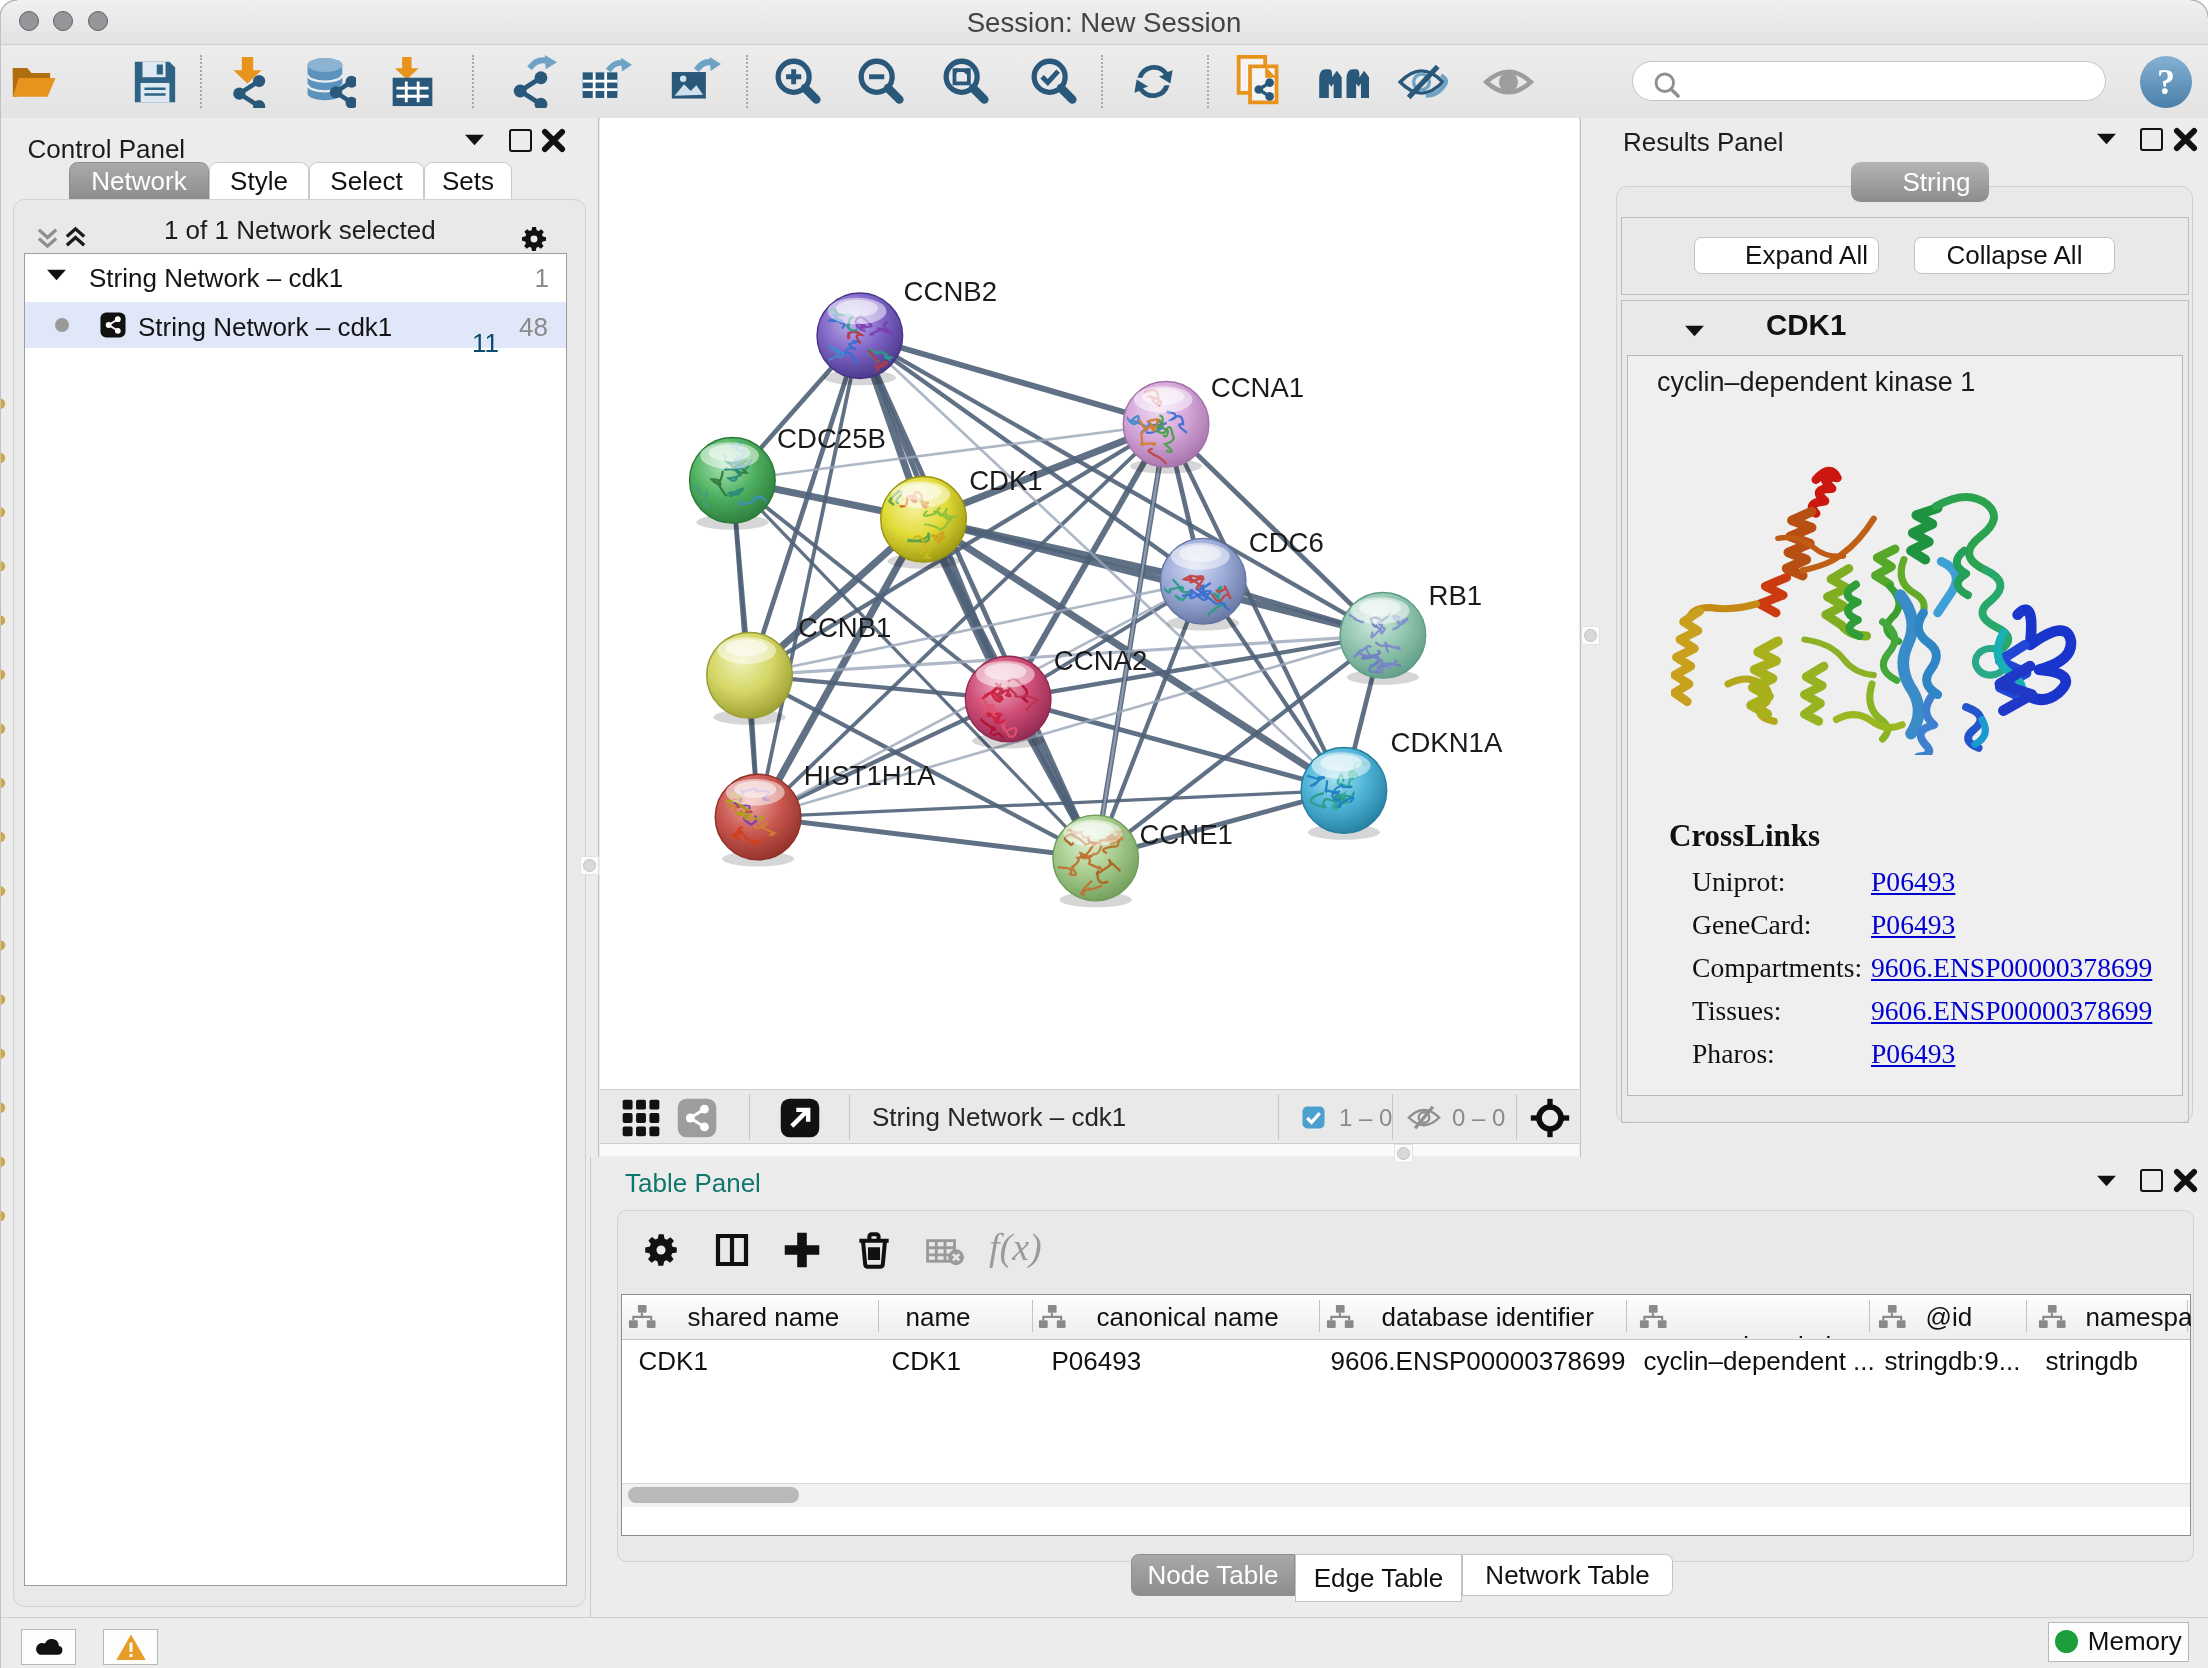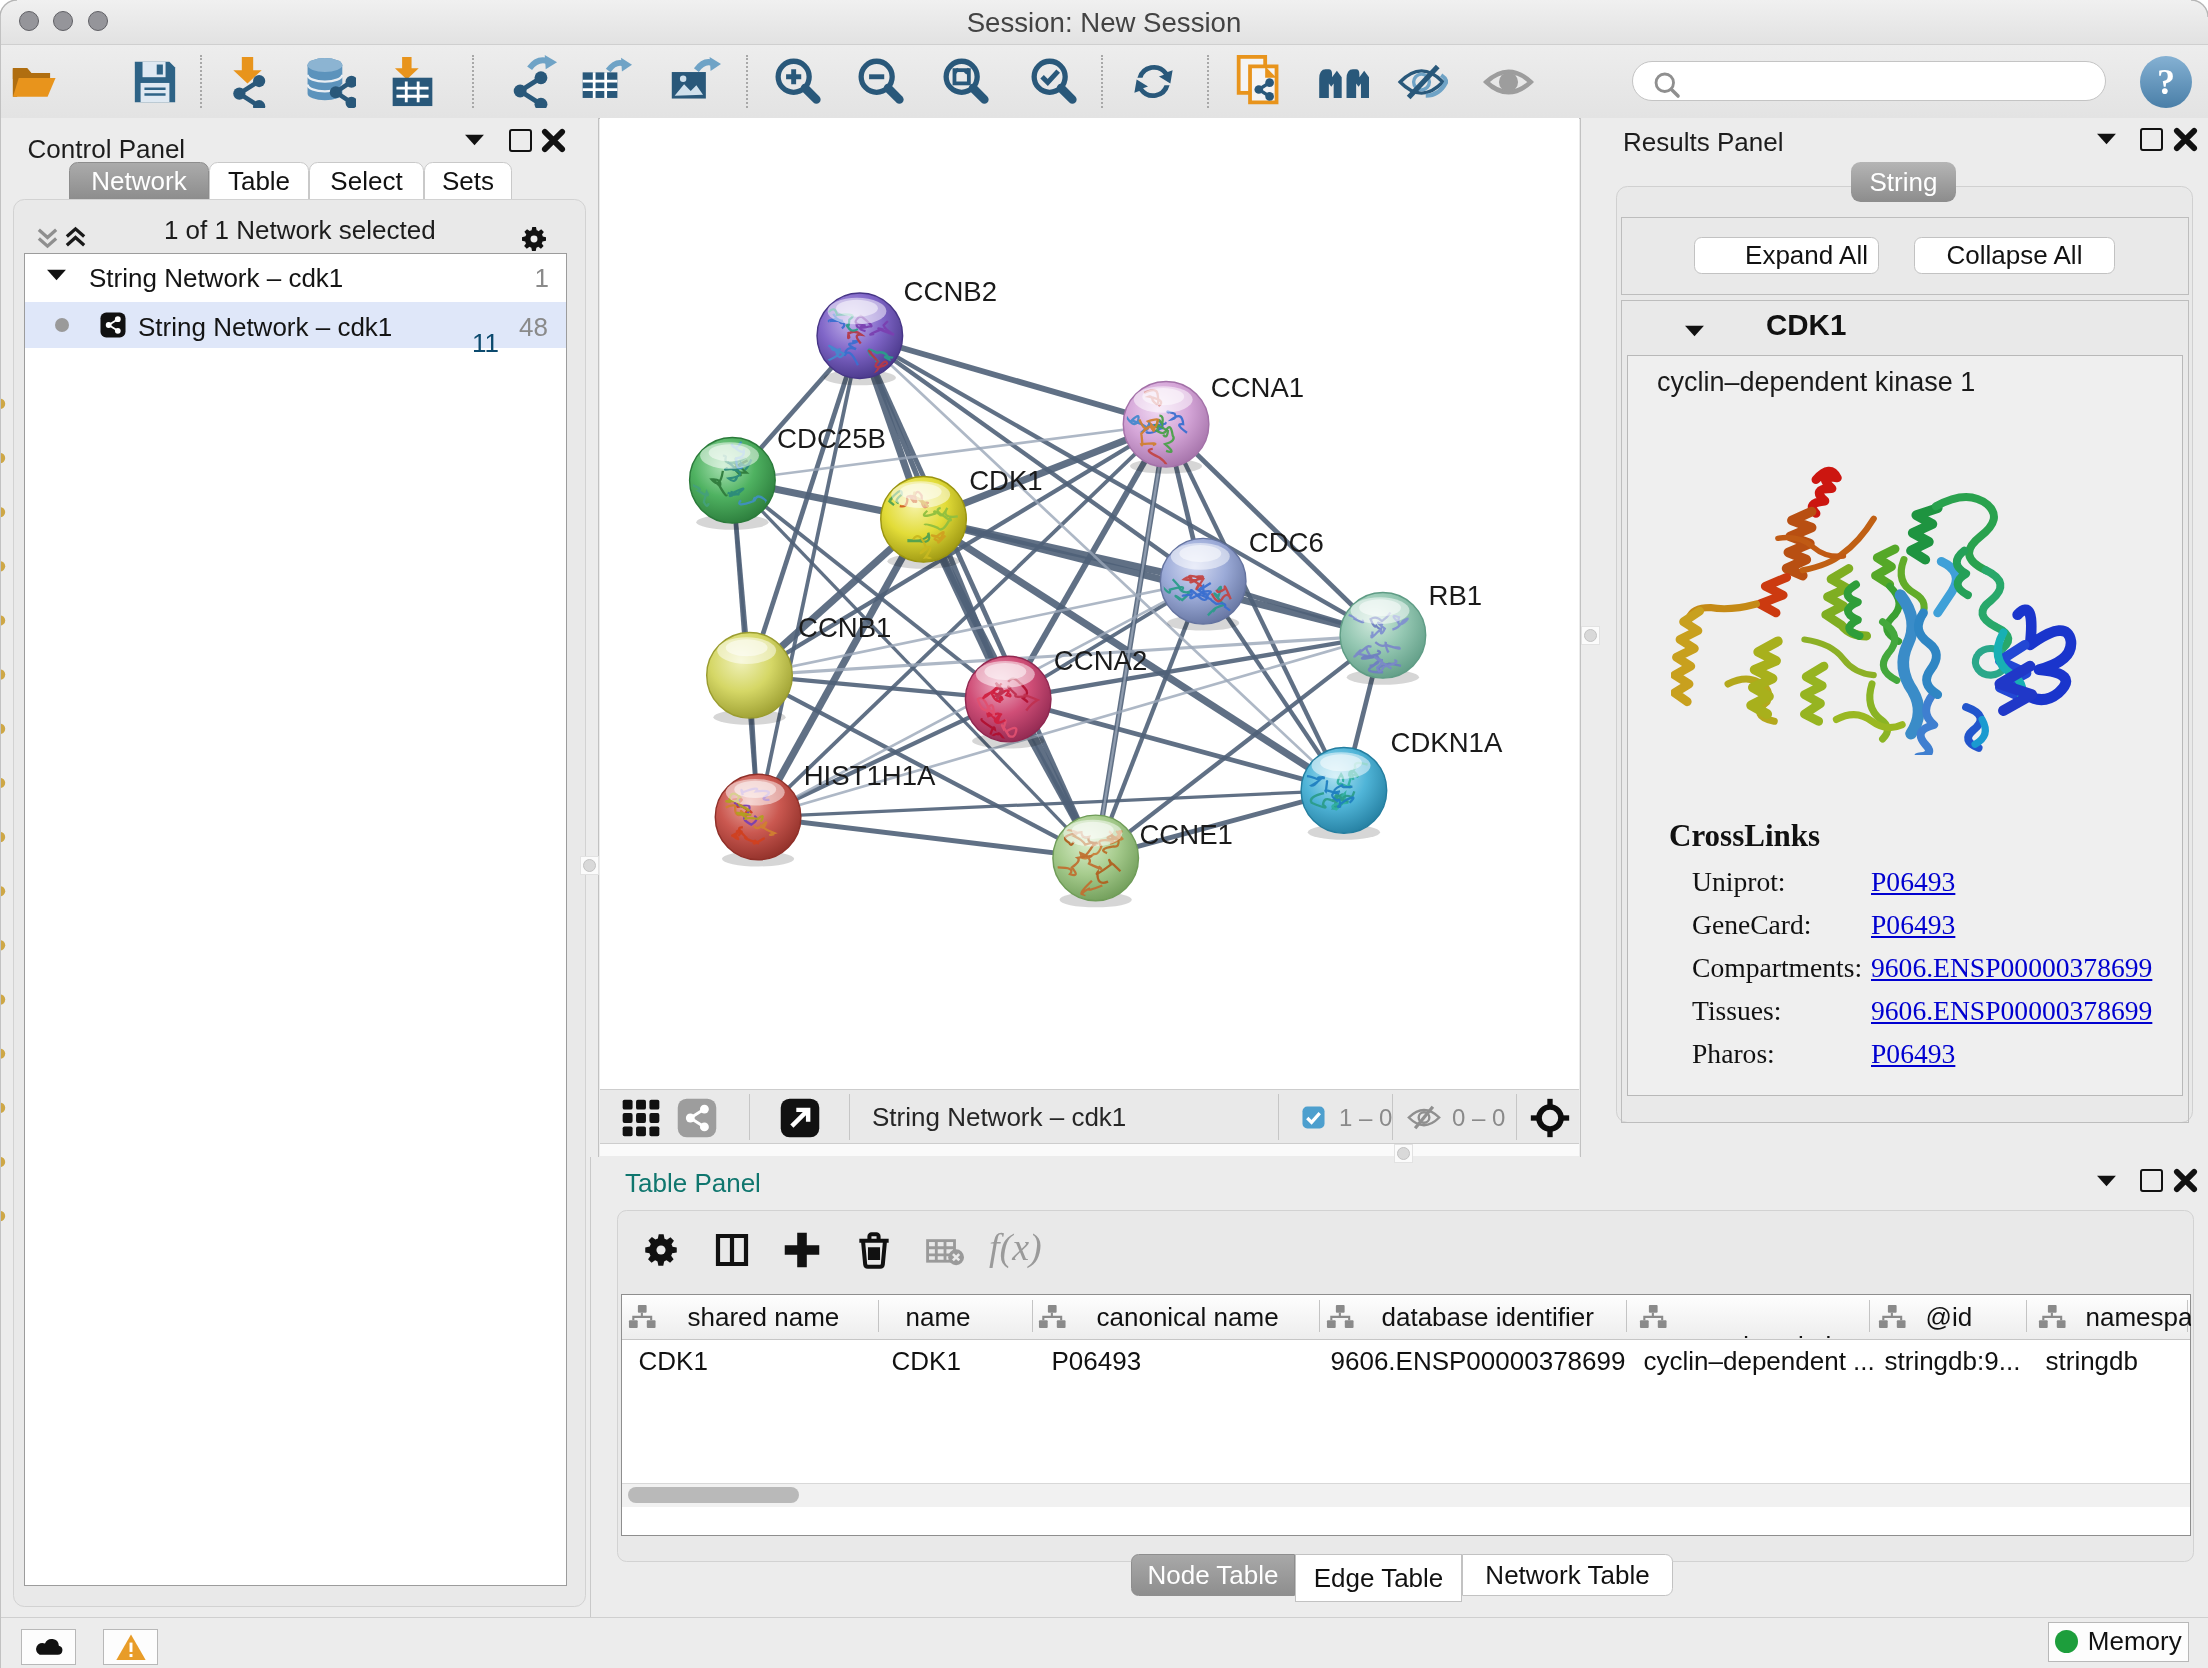--- a/index.html
+++ b/index.html
@@ -237,21 +237,21 @@
     <svg style="position:absolute;left:1653px;top:26px;" width="28.5" height="28.5" viewBox="0 0 15 15">
 <circle cx="6.2" cy="6.2" r="4.6" fill="none" stroke="#8f8f8f" stroke-width="1.5"></circle>
 <path d="M9.6 9.6 l3.6 3.6" stroke="#8f8f8f" stroke-width="1.8" stroke-linecap="round"></path>
 </svg>
 <div style="position:absolute;left:2140px;top:10.5px;width:52px;height:52px;border-radius:50%;background:linear-gradient(#85b1d3,#4a7fa8);display:flex;align-items:center;justify-content:center;color:#fff;font-size:36px;font-weight:bold;font-family:'Liberation Serif',serif;">?</div>
 </div>
 
 <div id="cp" class="abs">
   <div id="cp-title">Control Panel</div>
   <div class="tab tabsel" style="left:69px;width:140px;">Network</div>
-  <div class="tab" style="left:209px;width:100px;">Table</div>
+  <div class="tab" style="left:209px;width:100px;">Style</div>
   <div class="tab" style="left:309px;width:115px;">Select</div>
   <div class="tab" style="left:424px;width:88px;">Sets</div>
   <svg style="position:absolute;left:463px;top:13.3px;" width="23" height="17" viewBox="0 0 24 18">
       <path d="M2 4 L22 4 L12 15 Z" fill="#111"></path>
     </svg>
   <div style="position:absolute;left:509px;top:10.5px;width:23px;height:23px;border:2.9px solid #111;border-radius:2.9px;box-sizing:border-box;"></div>
   <svg style="position:absolute;left:541px;top:9.5px;" width="25" height="25" viewBox="0 0 26 26">
       <path d="M4 4 L22 22 M22 4 L4 22" stroke="#111" stroke-width="6" stroke-linecap="round"></path>
     </svg>
   <div id="cp-box"></div>
@@ -666,21 +666,21 @@
   <div style="position:absolute;left:42px;top:8.6px;font-size:26px;color:#1c1c1c;">Results Panel</div>
   <svg style="position:absolute;left:514px;top:12.4px;" width="23" height="17" viewBox="0 0 24 18">
       <path d="M2 4 L22 4 L12 15 Z" fill="#111"></path>
     </svg>
   <div style="position:absolute;left:559px;top:9.5px;width:23px;height:23px;border:2.9px solid #111;border-radius:2.9px;box-sizing:border-box;"></div>
   <svg style="position:absolute;left:592px;top:8.6px;" width="25" height="25" viewBox="0 0 26 26">
       <path d="M4 4 L22 22 M22 4 L4 22" stroke="#111" stroke-width="6" stroke-linecap="round"></path>
     </svg>
 
   <div style="position:absolute;left:35px;top:68px;width:577px;height:937px;background:#e9e9e9;border:1px solid #d0d0d0;border-radius:11.4px;box-sizing:border-box;"></div>
-  <div style="position:absolute;left:270px;top:44px;width:105px;height:40px;border-radius:9.5px;background:linear-gradient(#b5b5b5,#8c8c8c);color:#fff;font-size:26px;display:flex;align-items:center;justify-content:center;">String</div>
+  <div style="position:absolute;left:270px;top:44px;width:105px;height:40px;border-radius:9.5px;background:linear-gradient(#b5b5b5,#8c8c8c);color:#fff;font-size:26px;display:flex;align-items:center;justify-content:center;padding-left:33px;">String</div>
 
   <div style="position:absolute;left:40px;top:99px;width:568px;height:78px;border:1px solid #bdbdbd;box-sizing:border-box;"></div>
   <div style="position:absolute;left:113px;top:119px;width:185px;height:37px;background:#fff;border:1px solid #c2c2c2;border-radius:7.6px;box-sizing:border-box;font-size:26px;color:#111;display:flex;align-items:center;justify-content:center;padding-left:40px;">Expand All</div>
   <div style="position:absolute;left:333px;top:119px;width:201px;height:37px;background:#fff;border:1px solid #c2c2c2;border-radius:7.6px;box-sizing:border-box;font-size:26px;color:#111;display:flex;align-items:center;justify-content:center;">Collapse All</div>
 
   <div style="position:absolute;left:40px;top:182px;width:568px;height:823px;border:1px solid #bdbdbd;box-sizing:border-box;"></div>
   <svg style="position:absolute;left:102px;top:204px;" width="23" height="17" viewBox="0 0 24 18">
       <path d="M2 4 L22 4 L12 15 Z" fill="#111"></path>
     </svg>
   <div style="position:absolute;left:185px;top:190px;font-size:29.5px;font-weight:bold;color:#111;">CDK1</div>

